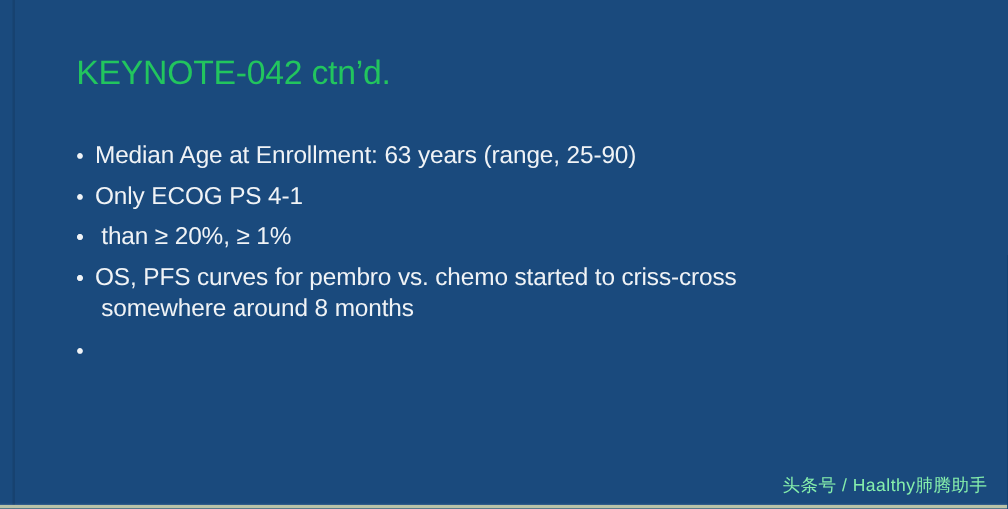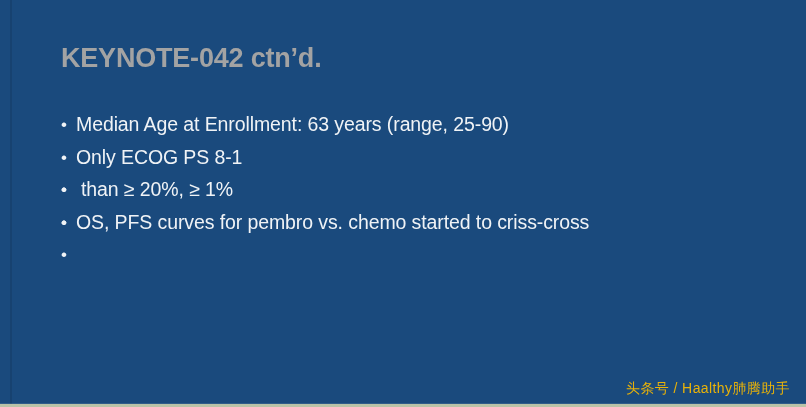--- a/index.html
+++ b/index.html
@@ -42,22 +42,22 @@
     width: 806px;
     height: 1px;
     background: rgba(255, 255, 255, 0.10);
   }
 
   #title {
     position: absolute;
     left: 61px;
     top: 43px;
     font-size: 27px;
-    font-weight: bold;
-    color: #a3a3a3;
+    font-weight: normal;
+    color: #22c55e;
     letter-spacing: -0.2px;
     white-space: nowrap;
   }
 
   #bullets {
     position: absolute;
     left: 58px;
     top: 112px;
     width: 730px;
   }
@@ -81,21 +81,21 @@
   .bullet .line2 {
     display: block;
     padding-left: 5px;
   }
 
   #watermark {
     position: absolute;
     right: 16px;
     bottom: 9px;
     font-size: 14px;
-    color: #eab308;
+    color: #86efac;
     letter-spacing: 0.4px;
     white-space: nowrap;
   }
 </style>
 </head>
 <body>
 
 <div id="slide">
 
   <div id="left-seam"></div>
@@ -104,39 +104,40 @@
 
   <div id="bullets">
 
     <div class="bullet">
       <span class="dot">•</span>
       <span>Median Age at Enrollment:  63 years (range, 25-90)</span>
     </div>
 
     <div class="bullet">
       <span class="dot">•</span>
-      <span>Only ECOG PS 8-1</span>
+      <span>Only ECOG PS 4-1</span>
     </div>
 
     <div class="bullet">
       <span class="dot">•</span>
     </div>
 
     <div class="bullet">
       <span class="dot">•</span>
       <span class="line2">than ≥ 20%, ≥ 1%</span>
     </div>
 
     <div class="bullet">
       <span class="dot">•</span>
     </div>
 
     <div class="bullet">
       <span class="dot">•</span>
       <span>OS, PFS curves for pembro vs. chemo started to criss-cross</span>
+      <span class="line2">somewhere around 8 months</span>
     </div>
 
     <div class="bullet">
       <span class="dot">•</span>
     </div>
 
   </div>
 
   <div id="watermark">头条号 / Haalthy肺腾助手</div>
 

